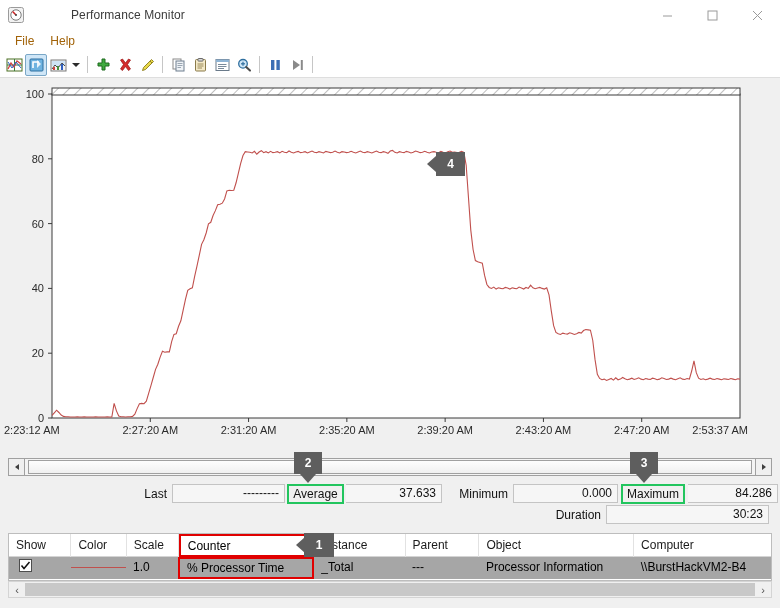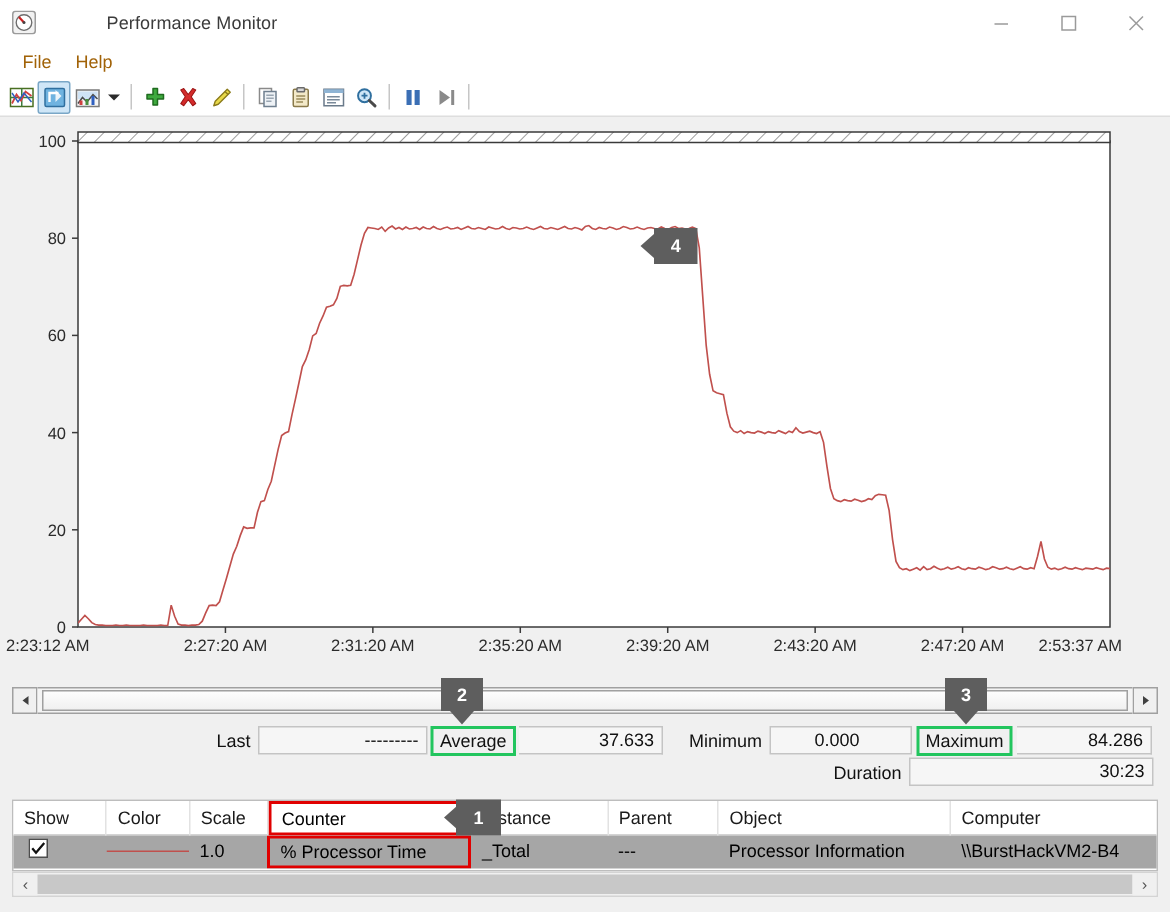--- a/index.html
+++ b/index.html
@@ -402,21 +402,21 @@
 
 <div class="stats">
   <div class="stat-row">
     <div class="stat-label" style="width:172px;">Last</div>
     <div class="stat-box" style="width:113px;">---------</div>
     <div style="width:61px;display:flex;justify-content:center;">
       <span class="hl-label">Average</span>
     </div>
     <div class="stat-box" style="width:96px;border-left:none;">37.633</div>
     <div class="stat-label" style="width:71px;">Minimum</div>
-    <div class="stat-box" style="width:95px;text-align:center;">0.000</div>
+    <div class="stat-box" style="width:105px;">0.000</div>
     <div style="width:70px;display:flex;justify-content:center;">
       <span class="hl-label">Maximum</span>
     </div>
     <div class="stat-box" style="width:90px;border-left:none;">84.286</div>
   </div>
   <div class="stat-row">
     <div style="width:513px;"></div>
     <div class="stat-label" style="width:93px;">Duration</div>
     <div class="stat-box" style="width:163px;">30:23</div>
   </div>

